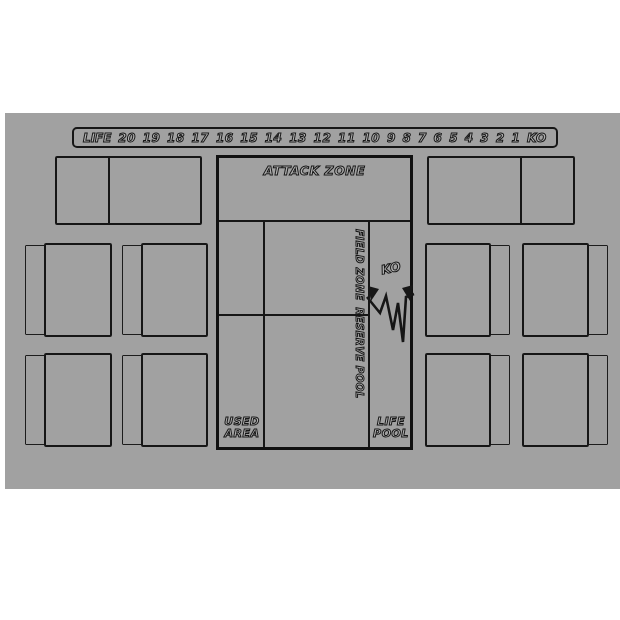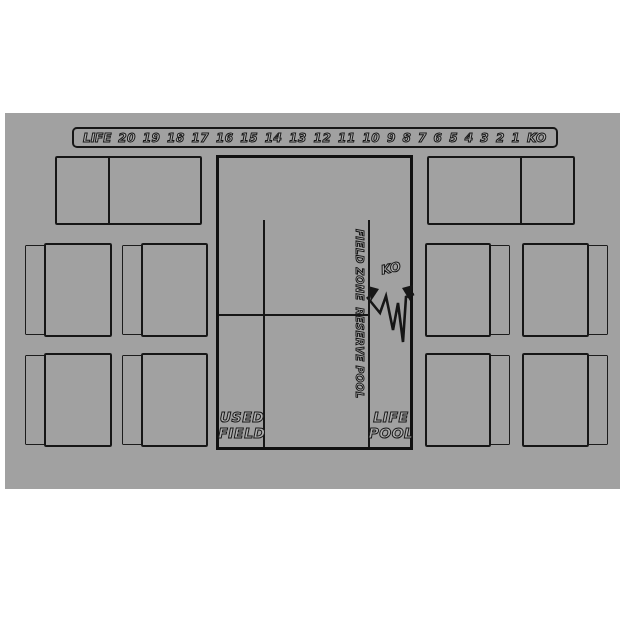--- a/index.html
+++ b/index.html
@@ -48,21 +48,21 @@
   .cz-attack-label { display:inline-block; margin-top:5px; font-size:12.5px; }
   .cz-vline { position:absolute; top:62px; bottom:0; width:0; border-left:2px solid #161616; }
   .cz-vline.v1 { left:44px; }
   .cz-vline.v2 { left:149px; }
   .cz-hline { position:absolute; left:0; width:151px; top:156px; height:0; border-top:2px solid #161616; }
   .vlabel {
     position:absolute; transform:translate(-50%,-50%) rotate(90deg);
     font-size:10px; letter-spacing:0.5px;
   }
   .ko-label { position:absolute; transform:translate(-50%,-50%) rotate(-12deg); font-size:12.5px; }
-  .corner-label { position:absolute; text-align:center; font-size:14px; line-height:1.15; transform:translateX(-50%); }
+  .corner-label { position:absolute; text-align:center; font-size:11px; line-height:1.15; transform:translateX(-50%); }
   .burst { position:absolute; left:146px; top:126px; }
 </style>
 </head>
 <body>
 
 <div class="page">
   <div class="mat">
 
     <div class="life-bar otext">
       <span class="life-label">LIFE</span>
@@ -105,31 +105,34 @@
     <div class="slot strip-right" style="left:420px; top:240px; width:85px;">
       <div class="strip"></div>
         <div class="big"></div>
     </div>
     <div class="slot strip-right" style="left:517px; top:240px; width:86px;">
       <div class="strip"></div>
         <div class="big"></div>
     </div>
 
     <div class="center-zone">
+      <div class="cz-attack">
+        <span class="cz-attack-label otext">ATTACK ZONE</span>
+      </div>
       <div class="cz-vline v1"></div>
       <div class="cz-vline v2"></div>
       <div class="cz-hline"></div>
 
       <span class="vlabel otext" style="left:140px; top:107px;">FIELD ZONE</span>
       <span class="vlabel otext" style="left:140px; top:195px;">RESERVE POOL</span>
       <span class="ko-label otext" style="left:172px; top:110px;">KO</span>
 
       <div class="corner-label otext" style="left:23px; bottom:6px;">
         <div>USED</div>
-        <div>FIELD</div>
+        <div>AREA</div>
       </div>
       <div class="corner-label otext" style="left:172px; bottom:6px;">
         <div>LIFE</div>
         <div>POOL</div>
       </div>
 
       <svg class="burst" width="51" height="66" viewBox="0 0 51 66">
         <path d="M 3,2 L 14,5 L 6,17 Z" fill="#161616"></path>
         <path d="M 48,1 L 37,4 L 45,17 Z" fill="#161616"></path>
         <polyline points="2,13 15,29 21,12 28,46 33,19 38,58 41,13 49,10" fill="none" stroke="#161616" stroke-width="2.6" stroke-linejoin="miter"></polyline>

